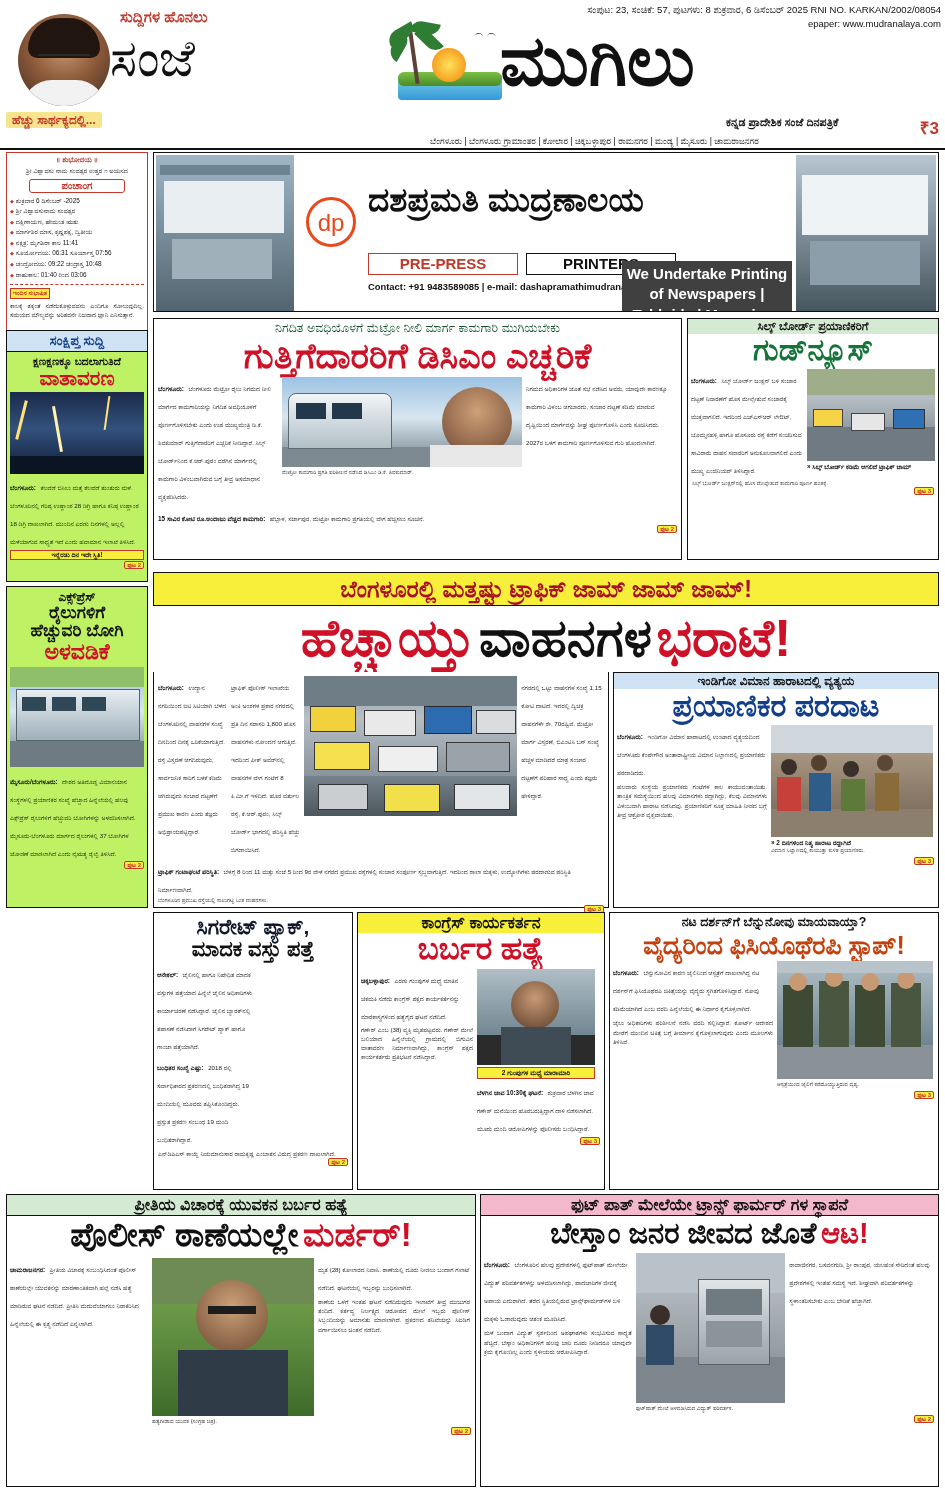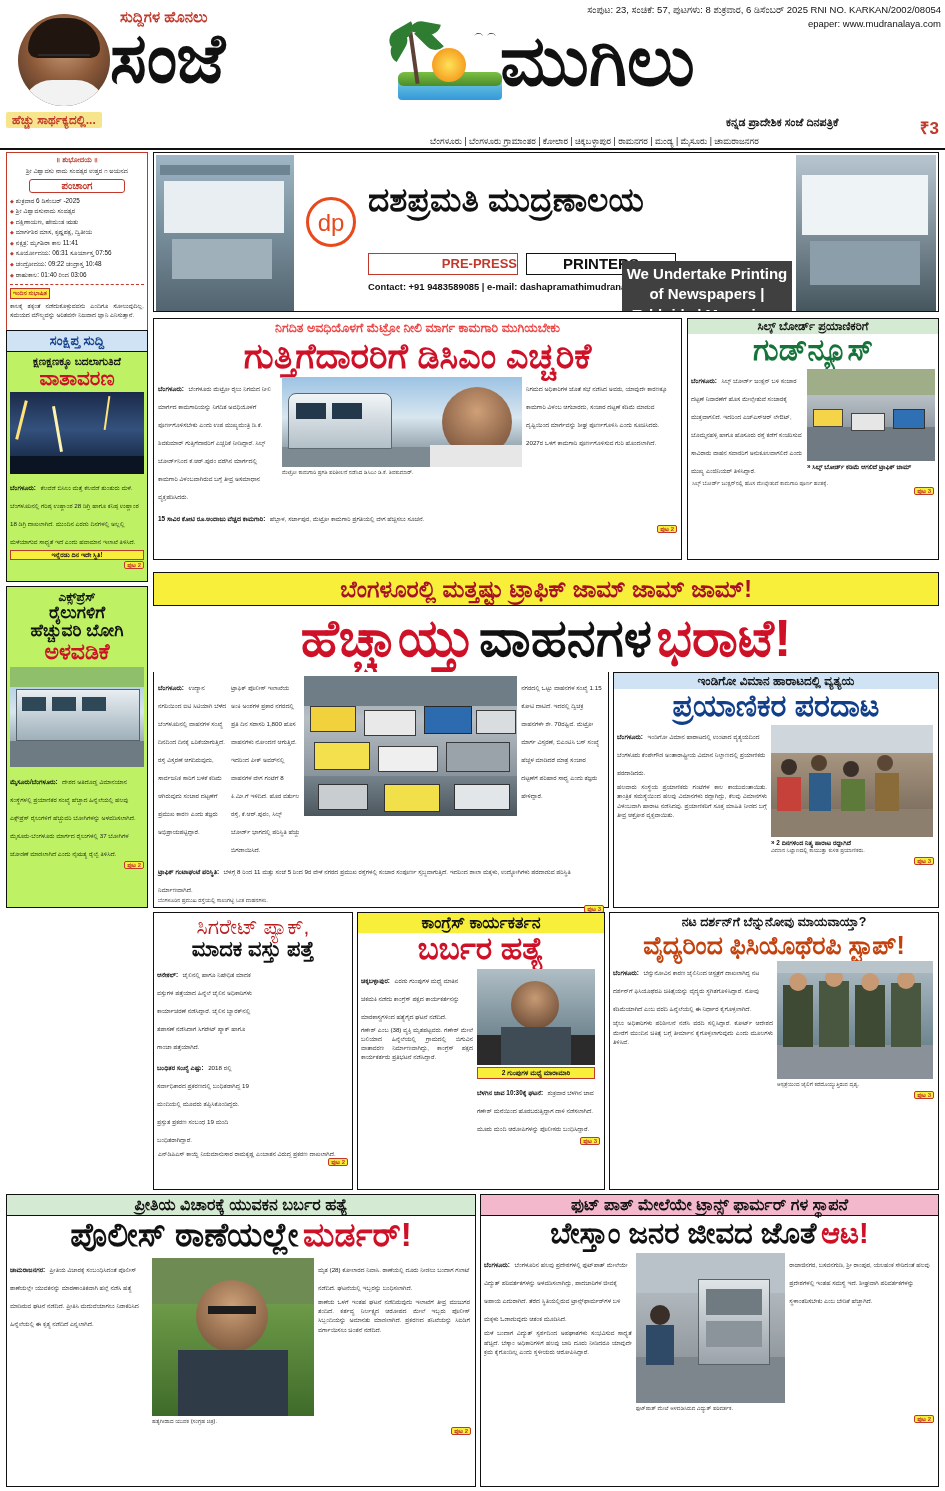--- a/index.html
+++ b/index.html
@@ -17,21 +17,21 @@
   
   .masthead { position:relative; height:150px; border-bottom:2px solid #111; }
   .mh-topline {
     position:absolute; right:4px; top:4px; font-size:9.5px; color:#111; text-align:right;
   }
   .mh-epaper { position:absolute; right:4px; top:18px; font-size:9.5px; color:#111; }
   .mh-suddigala {
     position:absolute; left:120px; top:8px; font-size:15px; color:#c0392b; font-weight:bold;
   }
   .mh-title {
-    position:absolute; left:110px; top:22px; font-size:69px; line-height:74px; font-weight:bold;
+    position:absolute; left:110px; top:22px; font-size:51px; line-height:74px; font-weight:normal;
     color:#111; letter-spacing:-1px;
   }
   .mh-title2 {
     position:absolute; left:500px; top:26px; font-size:70px; line-height:70px; font-weight:bold; color:#111;
   }
   .mh-sub {
     position:absolute; left:726px; top:116px; font-size:11px; color:#111; font-weight:bold;
   }
   .mh-portrait {
     position:absolute; left:18px; top:14px; width:92px; height:92px; border-radius:50%;
@@ -86,21 +86,21 @@
   .blob { position:absolute; border-radius:50%; }
   .bar { position:absolute; }
 
   
   .ad { position:absolute; left:153px; top:152px; width:786px; height:160px; border:1px solid #111; background:#fff; overflow:hidden;}
   .ad .left-img { position:absolute; left:2px; top:2px; width:138px; height:156px; background:linear-gradient(#9fb6c6,#51646f); }
   .ad .right-img { position:absolute; right:2px; top:2px; width:140px; height:156px; background:linear-gradient(#b7c6d1,#46565f); }
   .ad .dp { position:absolute; left:152px; top:44px; width:50px; height:50px; border-radius:50%; border:3px solid #e8491d; color:#e8491d; font-weight:normal; font-size:24px; text-align:center; line-height:46px; }
   .ad .title-kn { position:absolute; left:214px; top:28px; font-size:33px; font-weight:bold; color:#111; }
   .ad .title-en { position:absolute; left:214px; top:66px; font-size:27px; font-weight:bold; color:#7b8b93; }
-  .ad .prepress { position:absolute; left:214px; top:100px; width:150px; height:22px; border:1px solid #c0392b; color:#c0392b; font-weight:bold; font-size:13px; text-align:right; line-height:20px;}
+  .ad .prepress { position:absolute; left:214px; top:100px; width:150px; height:22px; border:1px solid #c0392b; color:#c0392b; font-weight:bold; font-size:15px; text-align:center; line-height:20px;}
   .ad .printers { position:absolute; left:372px; top:100px; width:150px; height:22px; border:1px solid #111; color:#111; font-weight:bold; font-size:15px; text-align:center; line-height:20px;}
   .ad .contact { position:absolute; left:214px; top:128px; font-size:9.4px; font-weight:bold; color:#111; }
   .ad .undertake { position:absolute; right:146px; top:108px; width:170px; background:#404040; color:#fff; font-size:15px; font-weight:bold; text-align:center; padding:3px 2px; line-height:1.35;}
 
   
   .panch { position:absolute; left:6px; top:152px; width:142px; height:404px; border:1px solid #c0392b; background:#fff; padding:3px; }
   .panch .hd { text-align:center; font-size:7px; color:#c0392b; font-weight:bold; }
   .panch .mark { text-align:center; font-size:6.4px; color:#111; margin-top:2px; line-height:1.5;}
   .panch .title { margin:3px auto; width:96px; text-align:center; border:1px solid #c0392b; color:#c0392b;
     font-weight:bold; font-size:10px; border-radius:3px;}
@@ -231,21 +231,21 @@
         <span class="dateline">ಮೈಸೂರು/ಬೆಂಗಳೂರು:</span>
         <span class="body-text">ದೇಶದ ಅತಿದೊಡ್ಡ ವಿಮಾನಯಾನ ಸಂಸ್ಥೆಗಳಲ್ಲಿ ಪ್ರಯಾಣಿಕರ ಸಂಖ್ಯೆ ಹೆಚ್ಚಾದ ಹಿನ್ನೆಲೆಯಲ್ಲಿ ಹಲವು ಎಕ್ಸ್‌ಪ್ರೆಸ್ ರೈಲುಗಳಿಗೆ ಹೆಚ್ಚುವರಿ ಬೋಗಿಗಳನ್ನು ಅಳವಡಿಸಲಾಗಿದೆ. ಮೈಸೂರು-ಬೆಂಗಳೂರು ಮಾರ್ಗದ ರೈಲುಗಳಲ್ಲಿ 37 ಬೋಗಿಗಳ ಜೋಡಣೆ ಮಾಡಲಾಗಿದೆ ಎಂದು ನೈಋತ್ಯ ರೈಲ್ವೆ ತಿಳಿಸಿದೆ.</span>
       </div>
       <div class="more" style="margin-top:2px;">
         <span class="tag">ಪುಟ 2</span>
       </div>
     </div>
   </div>
 
   <div class="box" style="position:absolute; left:153px; top:318px; width:529px; height:242px; background:#fff;">
-    <div style="padding:2px 4px; font-size:12.5px; font-weight:bold; text-align:center; color:#ef4444;">ನಿಗದಿತ ಅವಧಿಯೊಳಗೆ ಮೆಟ್ರೋ ನೀಲಿ ಮಾರ್ಗ ಕಾಮಗಾರಿ ಮುಗಿಯಬೇಕು</div>
+    <div style="padding:2px 4px; font-size:12.5px; font-weight:normal; text-align:center; color:#14532d;">ನಿಗದಿತ ಅವಧಿಯೊಳಗೆ ಮೆಟ್ರೋ ನೀಲಿ ಮಾರ್ಗ ಕಾಮಗಾರಿ ಮುಗಿಯಬೇಕು</div>
     <div style="text-align:center; font-size:35px; line-height:1.0; font-weight:bold; color:#cf1127;">ಗುತ್ತಿಗೆದಾರರಿಗೆ ಡಿಸಿಎಂ ಎಚ್ಚರಿಕೆ</div>
     <div style="display:flex; gap:4px; padding:4px;">
       <div style="width:120px;">
         <span class="dateline">ಬೆಂಗಳೂರು:</span>
         <span class="body-text">ಬೆಂಗಳೂರು ಮೆಟ್ರೋ ರೈಲು ನಿಗಮದ ನೀಲಿ ಮಾರ್ಗದ ಕಾಮಗಾರಿಯನ್ನು ನಿಗದಿತ ಅವಧಿಯೊಳಗೆ ಪೂರ್ಣಗೊಳಿಸಬೇಕು ಎಂದು ಉಪ ಮುಖ್ಯಮಂತ್ರಿ ಡಿ.ಕೆ. ಶಿವಕುಮಾರ್ ಗುತ್ತಿಗೆದಾರರಿಗೆ ಎಚ್ಚರಿಕೆ ನೀಡಿದ್ದಾರೆ. ಸಿಲ್ಕ್ ಬೋರ್ಡ್‌ನಿಂದ ಕೆ.ಆರ್.ಪುರಂ ವರೆಗಿನ ಮಾರ್ಗದಲ್ಲಿ ಕಾಮಗಾರಿ ವಿಳಂಬವಾಗಿರುವ ಬಗ್ಗೆ ತೀವ್ರ ಅಸಮಾಧಾನ ವ್ಯಕ್ತಪಡಿಸಿದರು.</span>
       </div>
       <div style="width:240px;">
         <div class="photo ph-train" style="height:90px;">
           <div class="bar" style="left:0;bottom:0;width:100%;height:20px;background:#7d8a91;"></div>
           <div class="bar" style="left:6px;top:16px;width:104px;height:56px;background:linear-gradient(#f1f5f7,#b2bfc7);border:1px solid #5b6a72;border-radius:8px 8px 0 0;"></div>
@@ -372,21 +372,21 @@
         </div>
         <div class="cap">ವಿಮಾನ ನಿಲ್ದಾಣದಲ್ಲಿ ಕಾಯುತ್ತಾ ಕುಳಿತ ಪ್ರಯಾಣಿಕರು.</div>
       </div>
     </div>
     <div class="more" style="padding:0 4px;">
       <span class="tag">ಪುಟ 3</span>
     </div>
   </div>
 
   <div class="box" style="position:absolute; left:153px; top:912px; width:200px; height:278px; background:#fff;">
-    <div style="text-align:center; font-size:21px; font-weight:normal; color:#b91c1c; line-height:1.05; padding-top:3px;">ಸಿಗರೇಟ್ ಪ್ಯಾಕ್,</div>
+    <div style="text-align:center; font-size:21px; font-weight:bold; color:#0f172a; line-height:1.05; padding-top:3px;">ಸಿಗರೇಟ್ ಪ್ಯಾಕ್,</div>
     <div style="text-align:center; font-size:21px; font-weight:bold; color:#111; line-height:1.05;">ಮಾದಕ ವಸ್ತು ಪತ್ತೆ</div>
     <div style="display:flex; gap:4px; padding:3px;">
       <div style="width:96px;">
         <span class="dateline">ಆನೇಕಲ್:</span>
         <span class="body-text">ಜೈಲಿನಲ್ಲಿ ಹಾಗೂ ನಿಷೇಧಿತ ಮಾದಕ ವಸ್ತುಗಳ ಪತ್ತೆಯಾದ ಹಿನ್ನೆಲೆ ಜೈಲಿನ ಅಧಿಕಾರಿಗಳು ಕಾರ್ಯಾಚರಣೆ ನಡೆಸಿದ್ದಾರೆ. ಜೈಲಿನ ಬ್ಯಾರಕ್‌ನಲ್ಲಿ ತಪಾಸಣೆ ನಡೆಸಿದಾಗ ಸಿಗರೇಟ್ ಪ್ಯಾಕ್ ಹಾಗೂ ಗಾಂಜಾ ಪತ್ತೆಯಾಗಿದೆ.</span>
         <div style="margin-top:3px;">
           <span style="font-size:6.4px;font-weight:bold;">ಬಂಧಿತರ ಸಂಖ್ಯೆ ಎಷ್ಟು:</span>
           <span class="body-text">2018 ರಲ್ಲಿ ಸರ್ವಾಧಿಕಾರದ ಪ್ರಕರಣದಲ್ಲಿ ಬಂಧಿತರಾಗಿದ್ದ 19 ಮಂದಿಯಲ್ಲಿ ಮೂವರು ತಪ್ಪಿಸಿಕೊಂಡಿದ್ದರು. ಪ್ರಸ್ತುತ ಪ್ರಕರಣ ಸಂಬಂಧ 19 ಮಂದಿ ಬಂಧಿತರಾಗಿದ್ದಾರೆ.</span>
         </div>
       </div>

